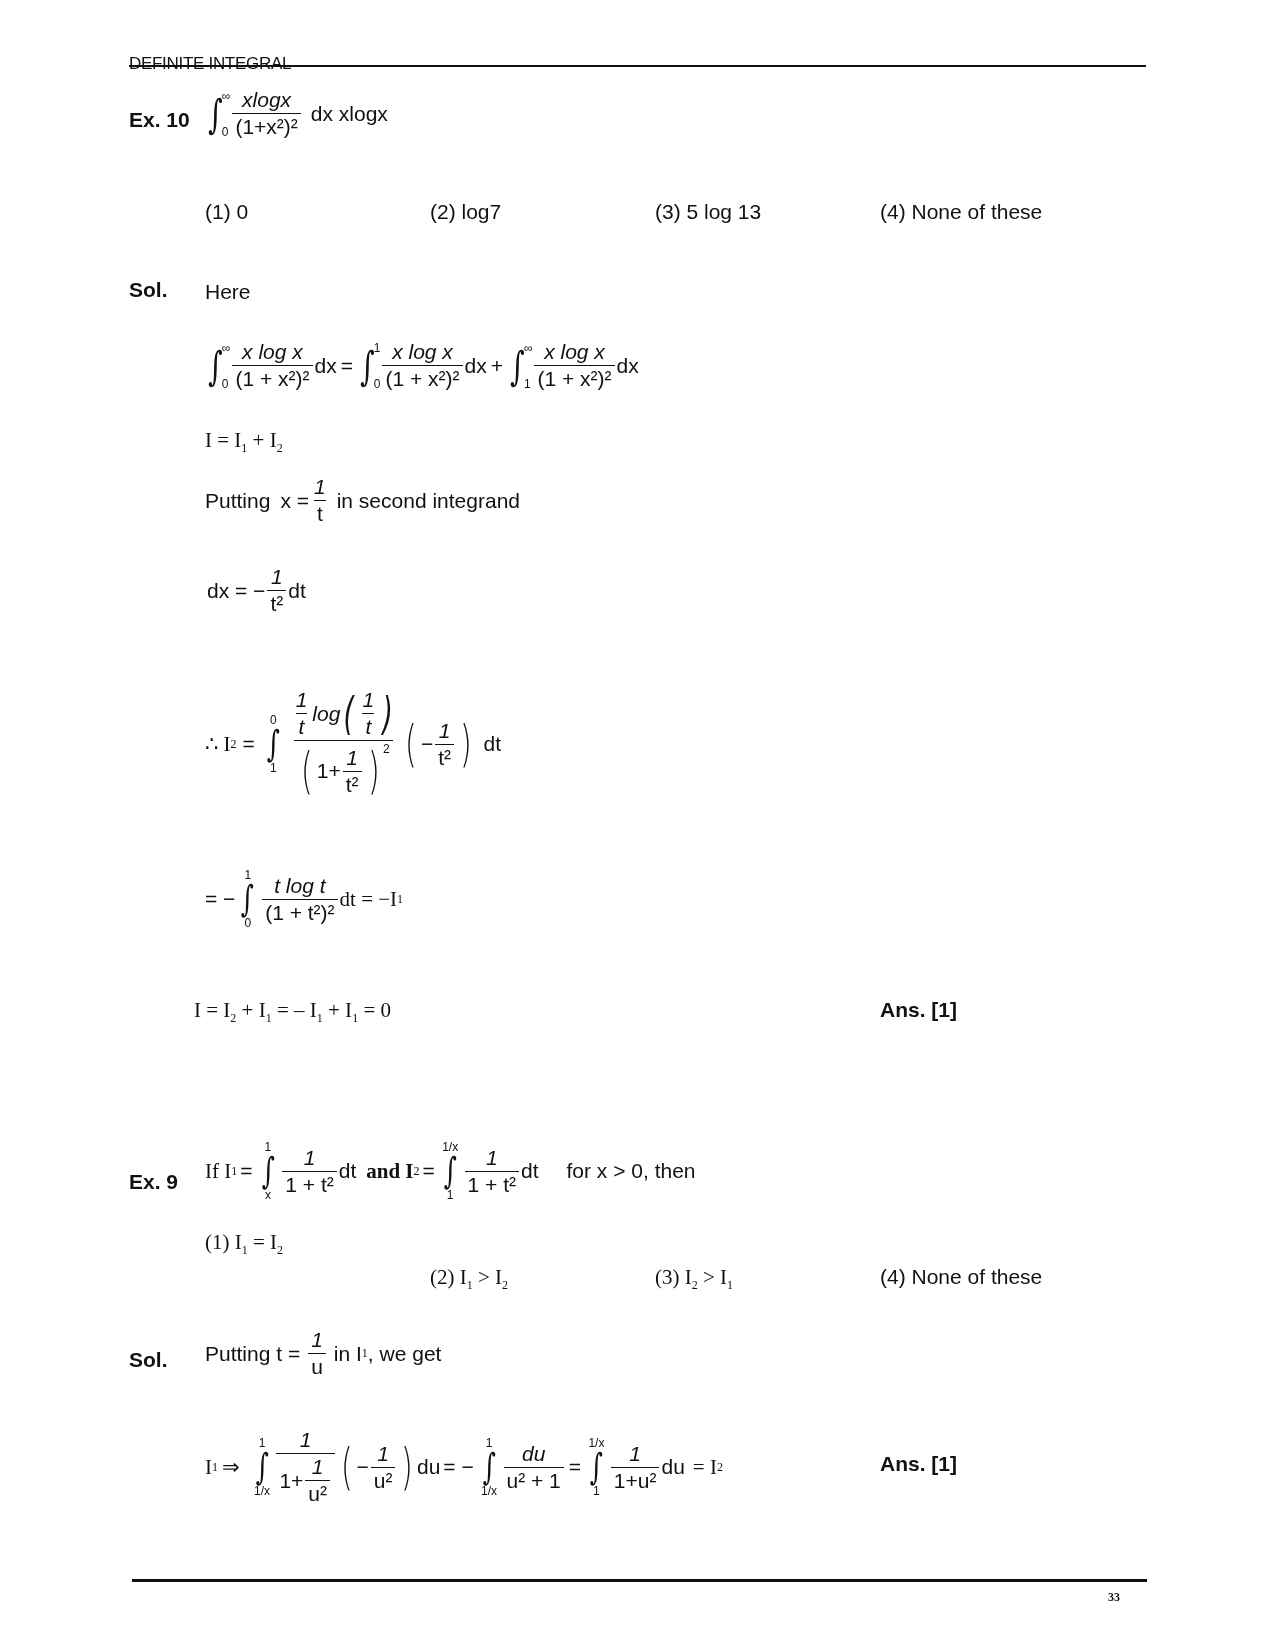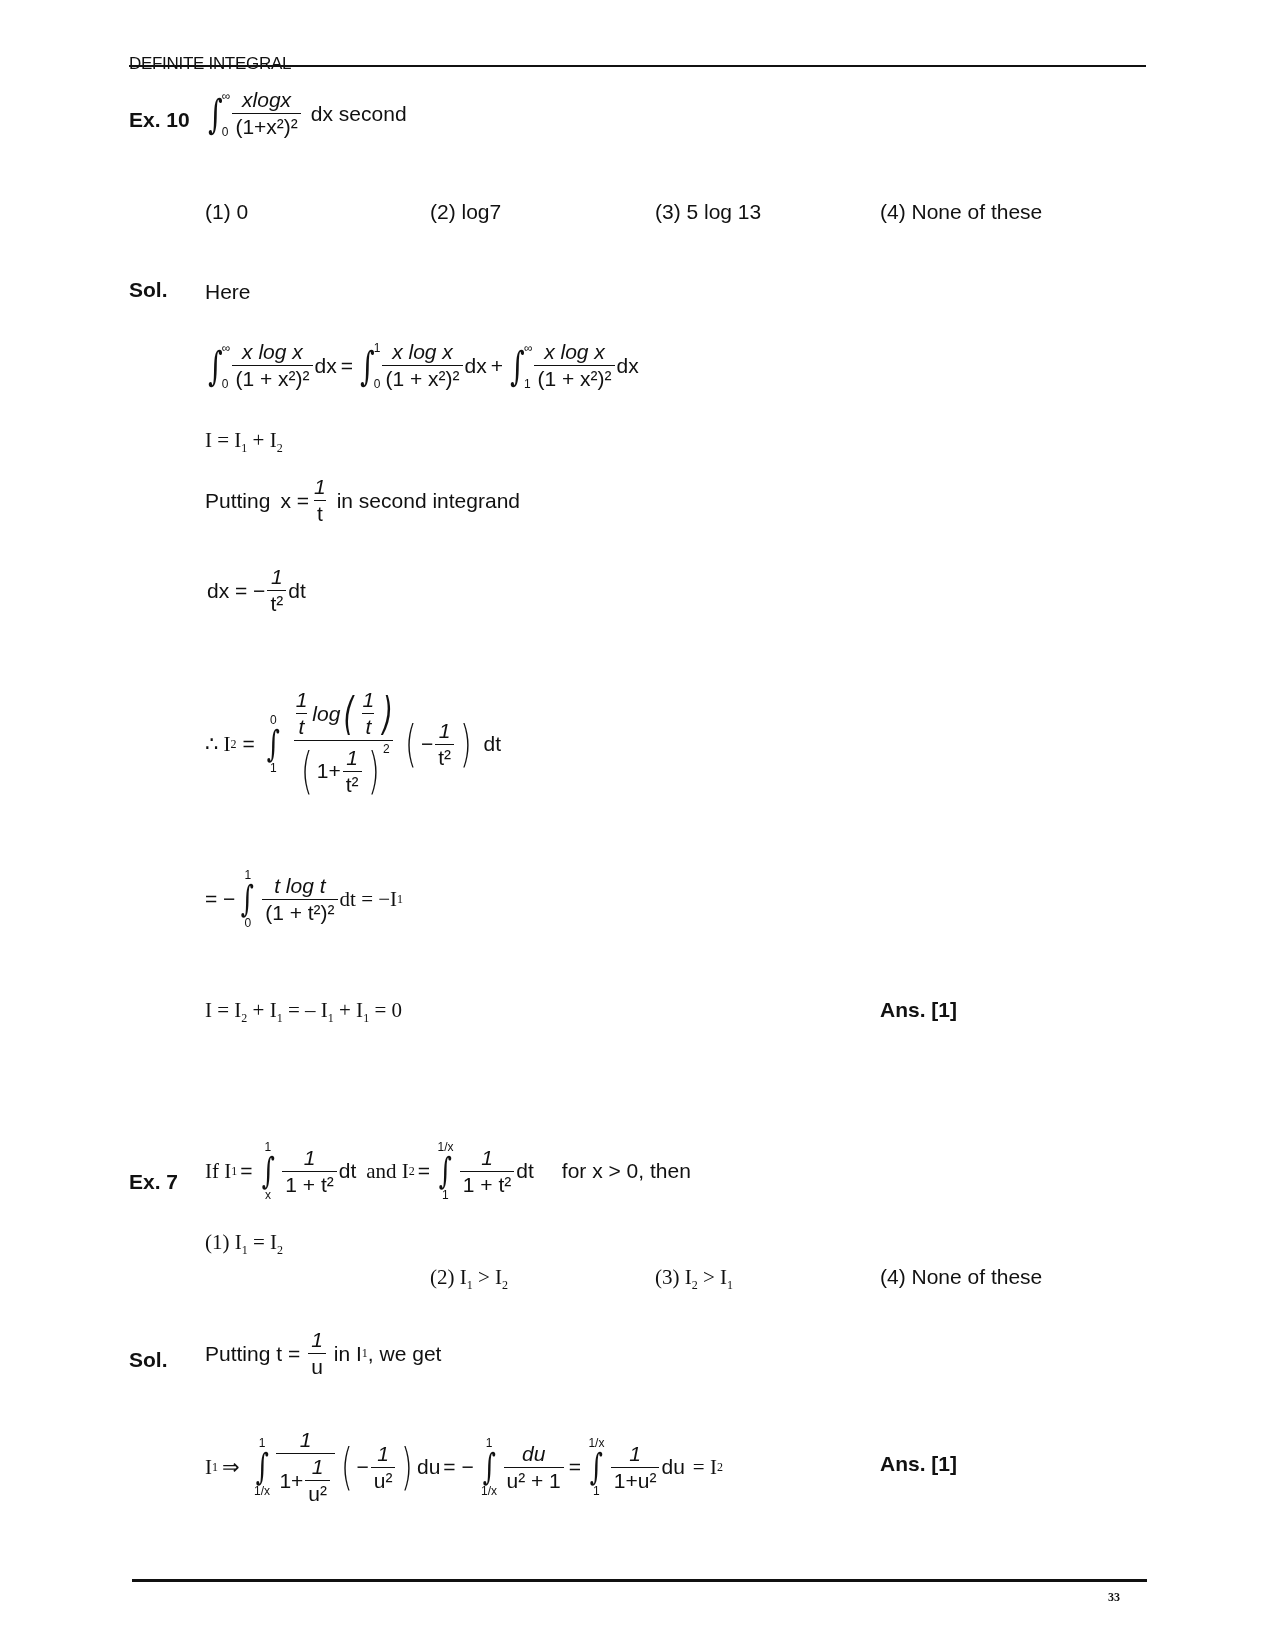--- a/index.html
+++ b/index.html
@@ -38,21 +38,21 @@
       <span class="sym">∫</span>
       <span class="lims">
         <span>∞</span>
         <span>0</span>
       </span>
     </span>
   <span class="frac">
       <span class="num">xlogx</span>
       <span class="den">(1+x²)²</span>
     </span>
-  <span style="margin-left:8px;">dx second</span>
+  <span style="margin-left:8px;">dx xlogx</span>
 </div>
 
 <div class="abs opt" style="left:205px; top:200px;text-align:right;">(1) 0</div>
 <div class="abs opt" style="left:430px; top:200px;">(2) log7</div>
 <div class="abs opt" style="left:655px; top:200px;">(3) 5 log 13</div>
 <div class="abs opt" style="left:880px; top:200px;">(4) None of these</div>
 
 <div class="abs lbl" style="left:129px; top:278px;">Sol.</div>
 <div class="abs txt" style="left:205px; top:280px;">Here</div>
 
@@ -172,41 +172,41 @@
       <span>0</span>
     </span>
   <span class="frac">
       <span class="num">t log t</span>
       <span class="den">(1 + t²)²</span>
     </span>
   <span class="serif">dt = −I</span>
     <sub class="serif">1</sub>
 </div>
 
-<div class="abs txt serif" style="left:205px; top:998px;">
+<div class="abs txt serif" style="left:194px; top:998px;">
   <span>I = I</span><sub>2</sub><span> + I</span><sub>1</sub><span> = – I</span><sub>1</sub><span> + I</span><sub>1</sub><span> = 0</span>
 </div>
 <div class="abs lbl" style="left:880px; top:998px;">Ans. [1]</div>
 
-<div class="abs lbl" style="left:129px; top:1170px;">Ex. 7</div>
+<div class="abs lbl" style="left:129px; top:1170px;">Ex. 9</div>
 <div class="abs m" style="left:205px; top:1140px;">
   <span class="serif">If I</span>
     <sub class="serif">1</sub>
   <span style="margin:0 3px;">=</span>
   <span class="vint">
       <span>1</span>
       <span class="sym">∫</span>
       <span>x</span>
     </span>
   <span class="frac">
       <span class="num">1</span>
       <span class="den">1 + t²</span>
     </span>
   <span>dt</span>
-  <span style="margin-left:10px;" class="serif">and I</span>
+  <span style="margin-left:10px;font-weight:bold;" class="serif">and I</span>
     <sub class="serif">2</sub>
   <span style="margin:0 3px;">=</span>
   <span class="vint">
       <span>1/x</span>
       <span class="sym">∫</span>
       <span>1</span>
     </span>
   <span class="frac">
       <span class="num">1</span>
       <span class="den">1 + t²</span>

